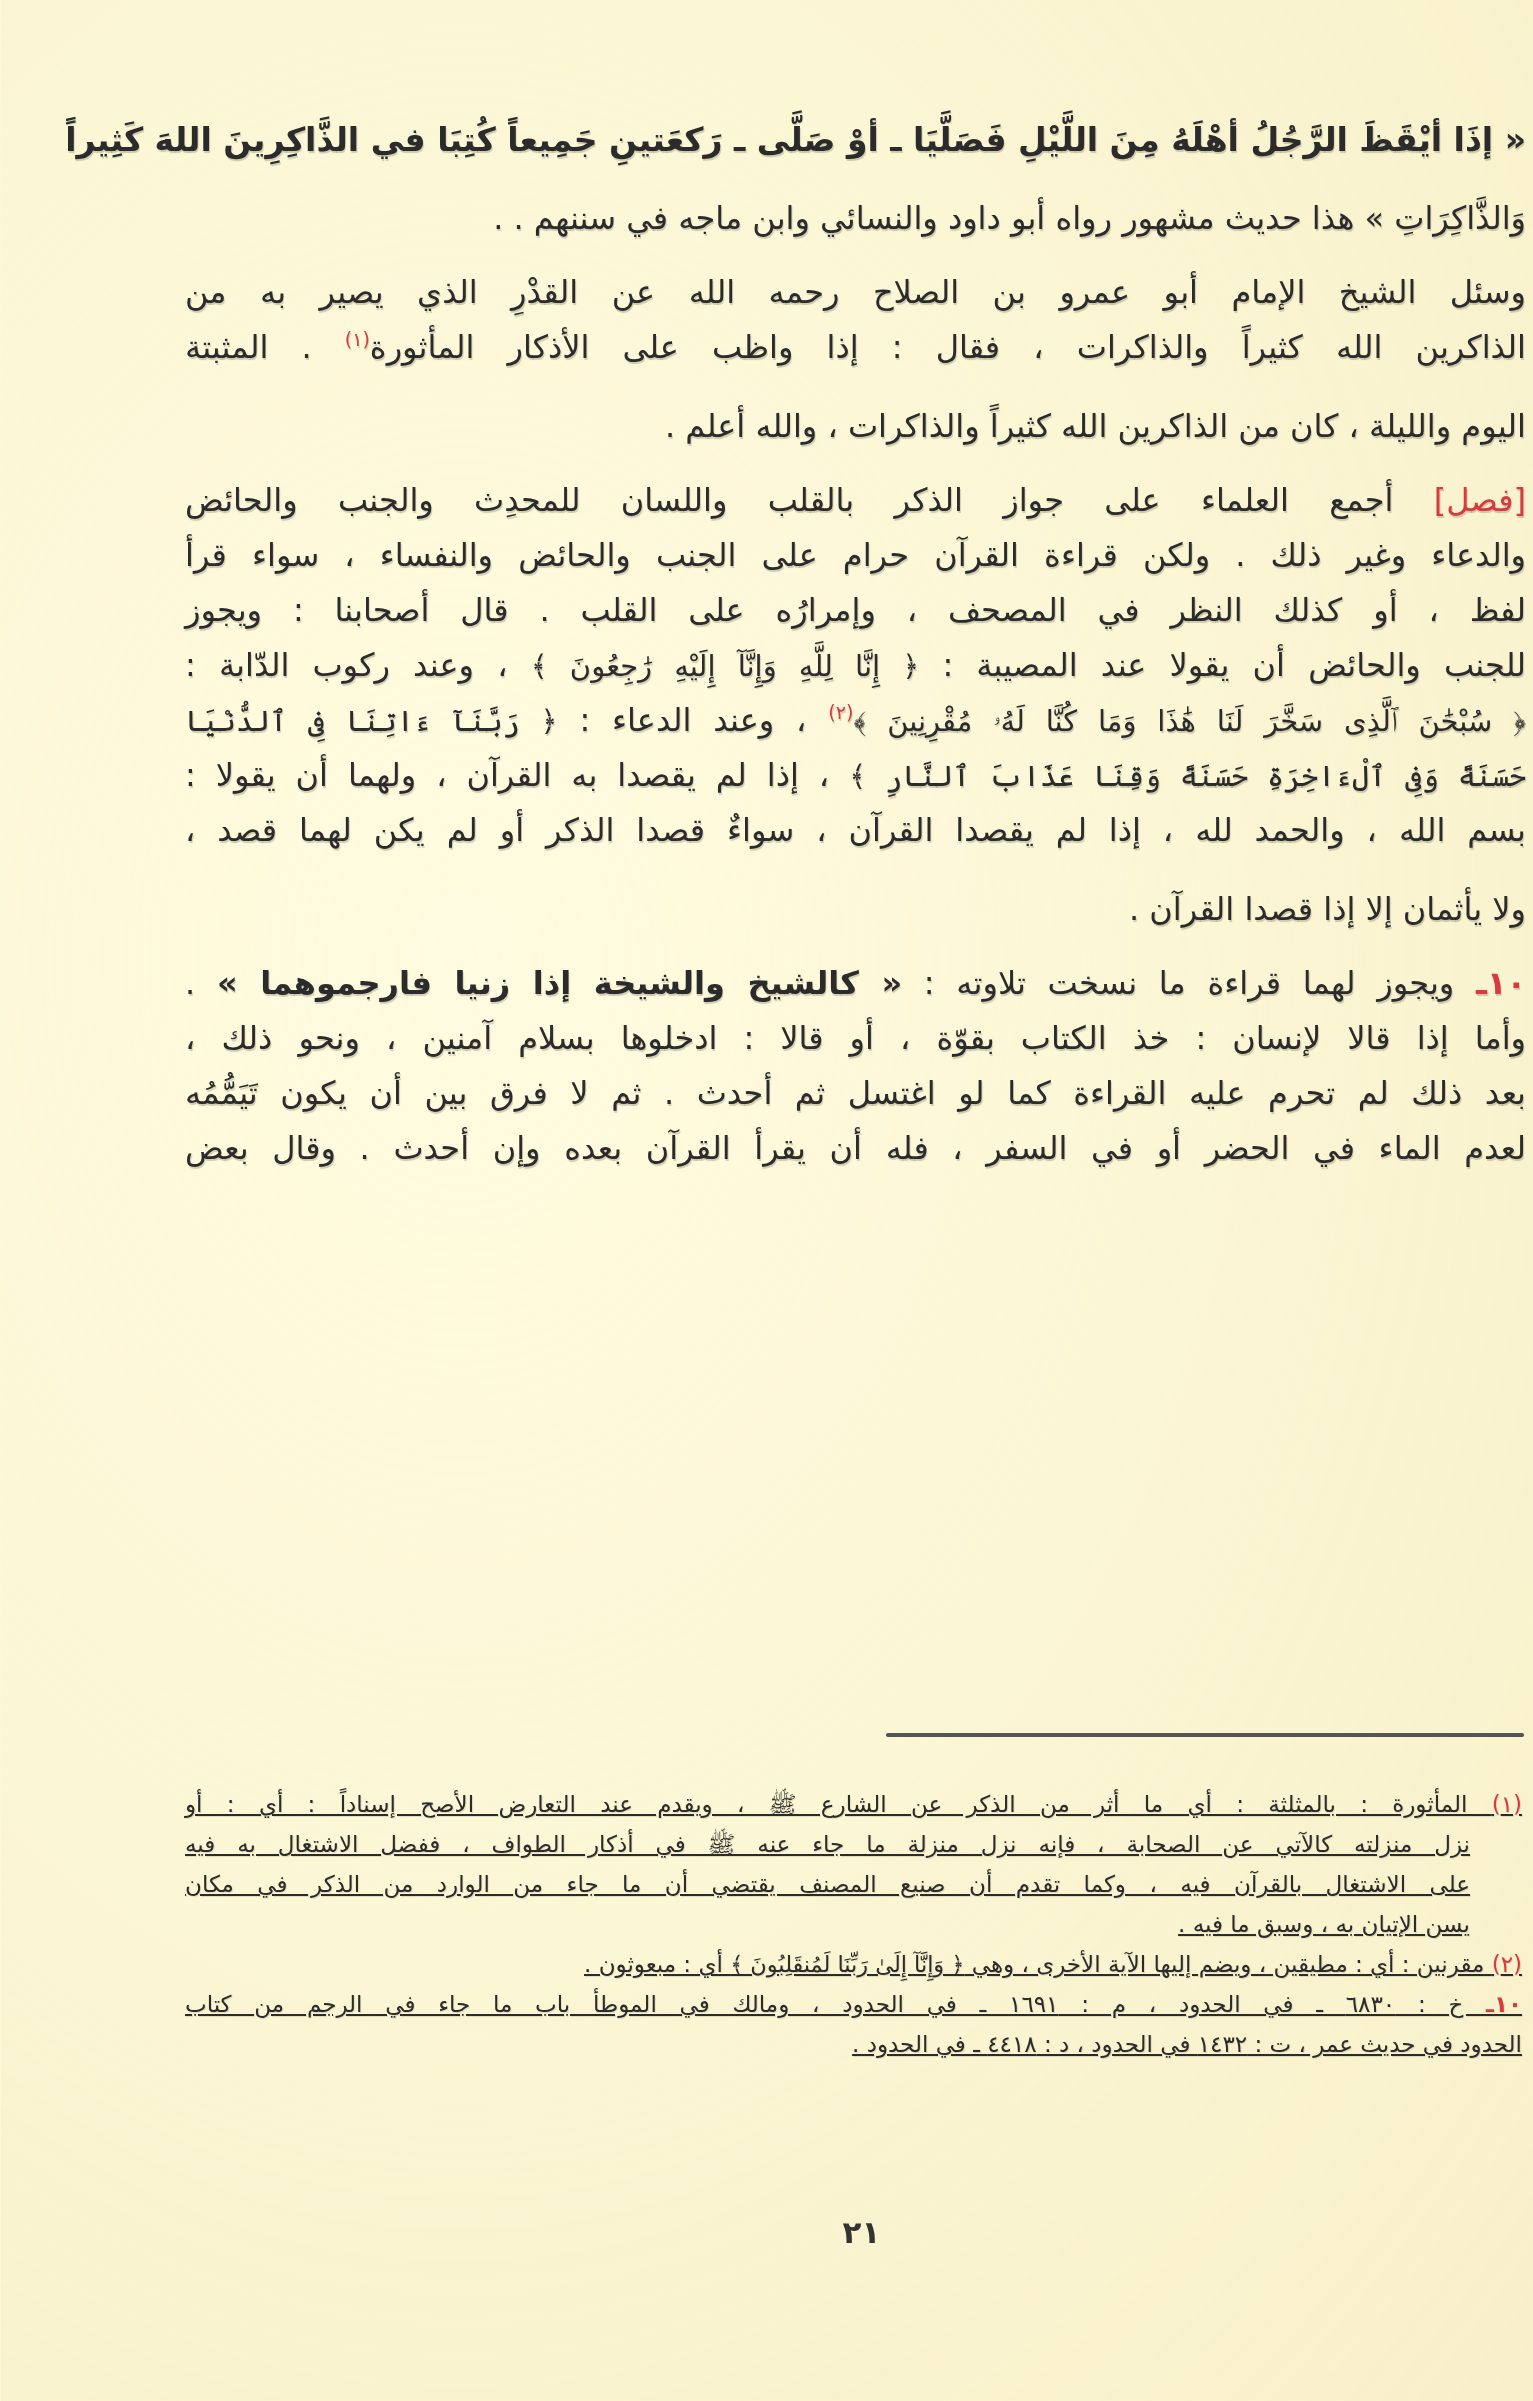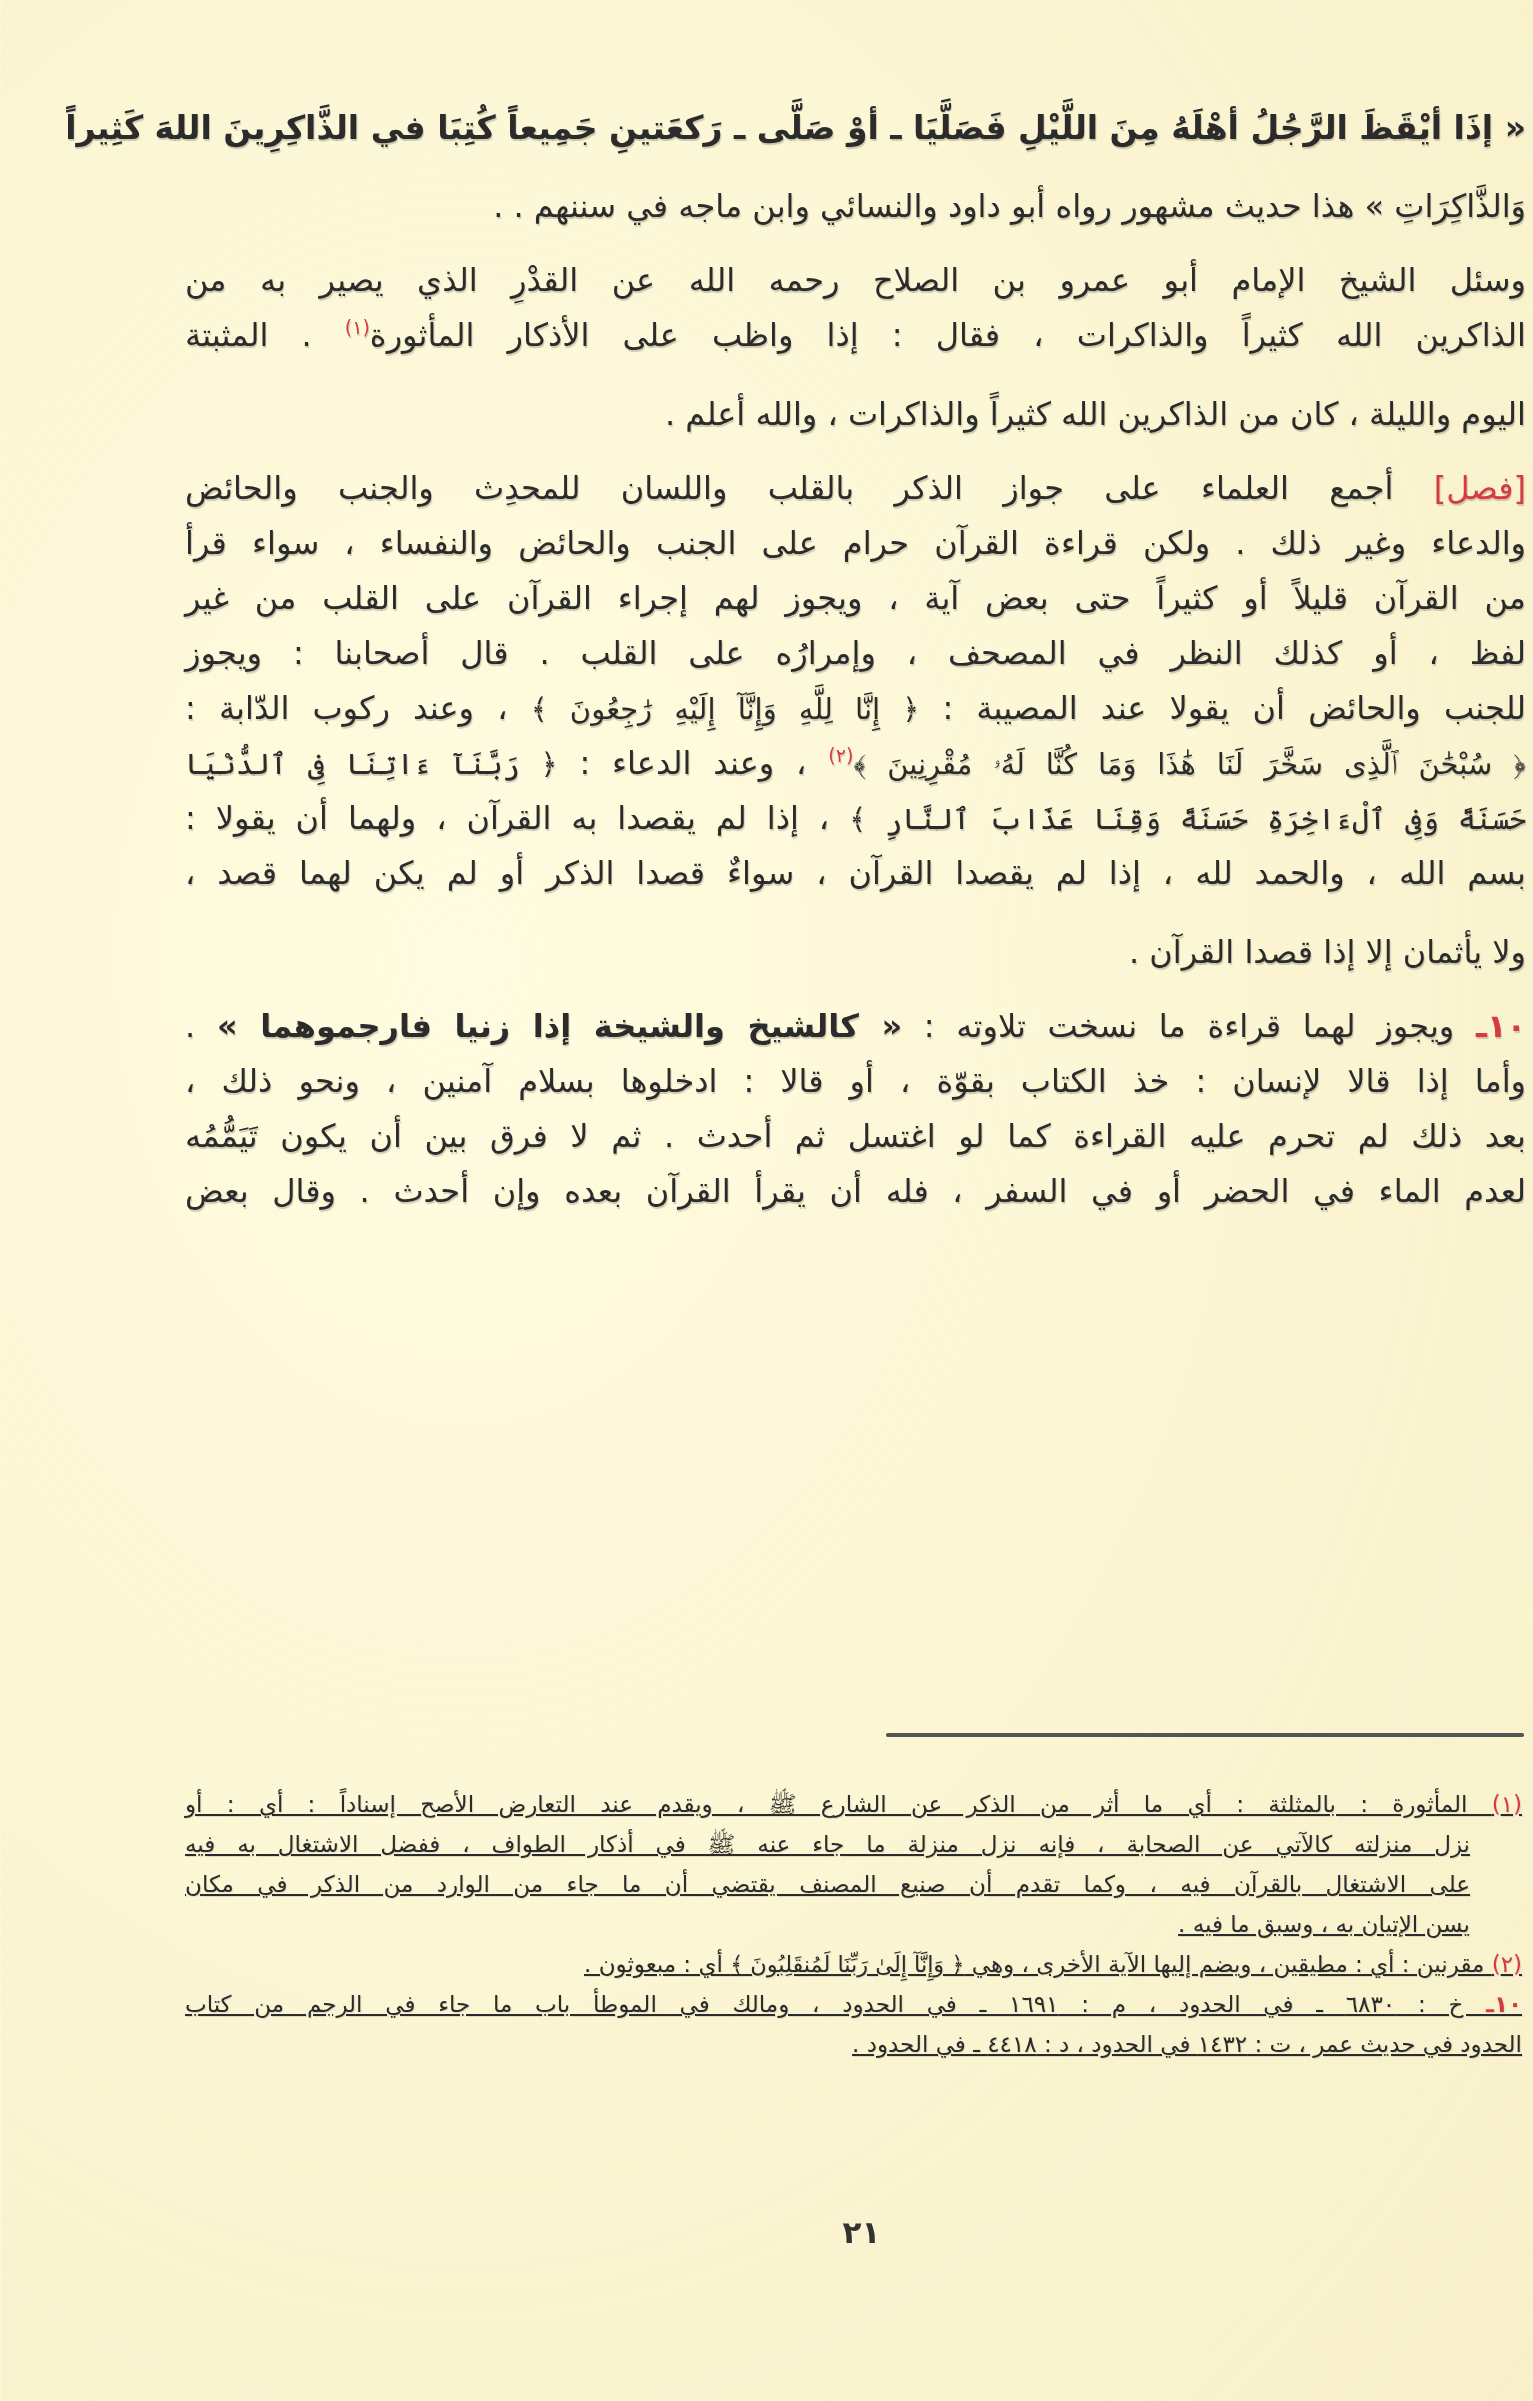--- a/index.html
+++ b/index.html
@@ -12,21 +12,21 @@
       background: #fdf8d8;
       background-image: radial-gradient(ellipse at 30% 40%, rgba(255,252,225,0.9) 0%, rgba(250,242,205,0.6) 60%, rgba(245,236,196,0.7) 100%);
       color: #2b2b2b;
       font-family: "DejaVu Sans", "Liberation Sans", sans-serif;
       position: relative;
       overflow: hidden;
     }
     .page {
       position: absolute;
       left: 185px;
-      top: 100px;
+      top: 112px;
       width: 1341px;
       direction: rtl;
     }
     .line {
       position: relative;
       font-size: 32px;
       line-height: 55px;
       height: 55px;
       white-space: nowrap;
       text-align: justify;
@@ -113,21 +113,20 @@
     <div class="line last">اليوم والليلة ، كان من الذاكرين الله كثيراً والذاكرات ، والله أعلم .</div>
   </div>
 
   <div class="para-gap"></div>
 
   <div>
     <div class="line">
       <span class="red">[فصل]</span><span> أجمع العلماء على جواز الذكر بالقلب واللسان للمحدِث والجنب والحائض</span>
     </div>
     <div class="line">والدعاء وغير ذلك . ولكن قراءة القرآن حرام على الجنب والحائض والنفساء ، سواء قرأ</div>
-    <div class="line">من القرآن قليلاً أو كثيراً حتى بعض آية ، ويجوز لهم إجراء القرآن على القلب من غير</div>
     <div class="line">لفظ ، أو كذلك النظر في المصحف ، وإمرارُه على القلب . قال أصحابنا : ويجوز</div>
     <div class="line">
       <span>للجنب والحائض أن يقولا عند المصيبة : </span><span class="quran">﴿ إِنَّا لِلَّهِ وَإِنَّآ إِلَيْهِ رَٰجِعُونَ ﴾</span><span> ، وعند ركوب الدّابة :</span>
     </div>
     <div class="line">
       <span class="quran">﴿ سُبْحَٰنَ ٱلَّذِى سَخَّرَ لَنَا هَٰذَا وَمَا كُنَّا لَهُۥ مُقْرِنِينَ ﴾</span><span class="sup">(٢)</span><span> ، وعند الدعاء : </span><span class="quran">﴿ رَبَّنَآ ءَاتِنَا فِى ٱلدُّنْيَا</span>
     </div>
     <div class="line">
       <span class="quran">حَسَنَةً وَفِى ٱلْءَاخِرَةِ حَسَنَةً وَقِنَا عَذَابَ ٱلنَّارِ ﴾</span><span> ، إذا لم يقصدا به القرآن ، ولهما أن يقولا :</span>
     </div>

